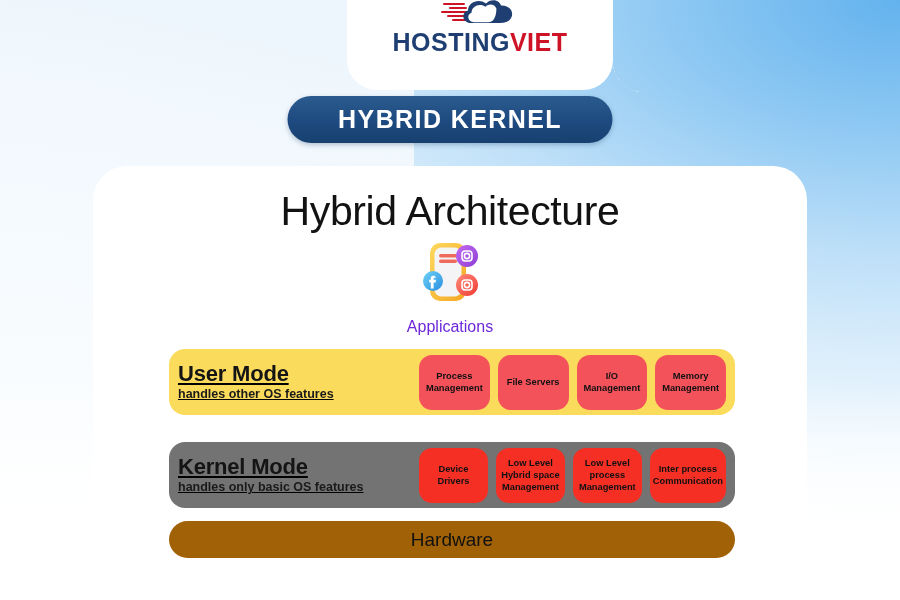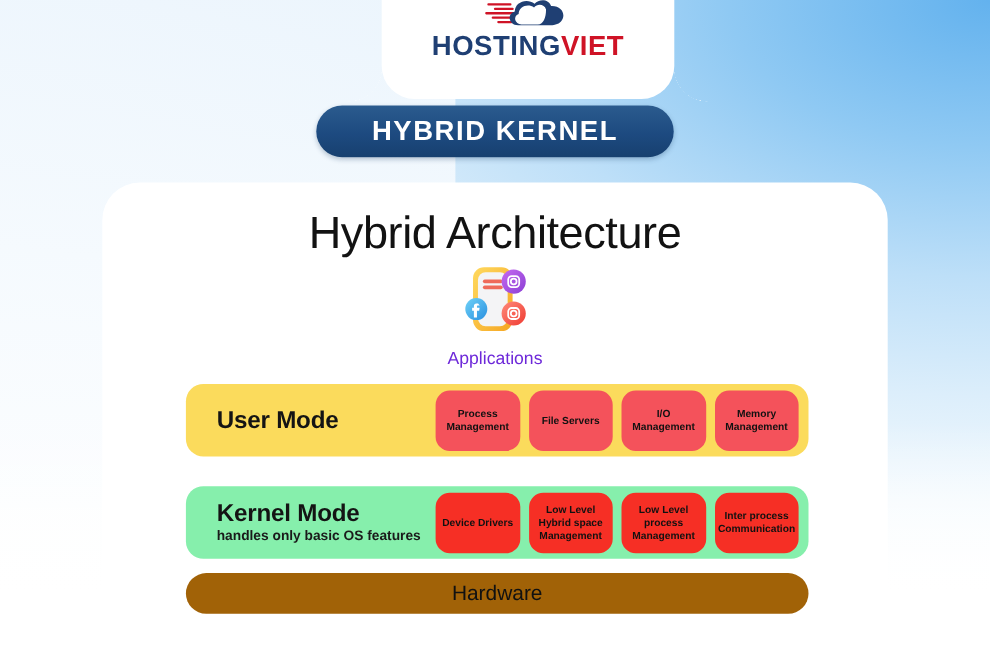--- a/index.html
+++ b/index.html
@@ -151,23 +151,23 @@
   .mode-band {
     position: absolute;
     left: 76px;
     width: 566px;
     height: 66px;
     border-radius: 16px;
     display: flex;
     align-items: center;
   }
   #band-user-mode   { top: 183px; background: #fbdb5c; }
-  #band-kernel-mode { top: 276px; background: #86efac; }
-
-  .band-text { padding-left: 28px; width: 227px; }
+  #band-kernel-mode { top: 276px; background: #737373; }
+
+  .band-text { padding-left: 9px; width: 250px; text-decoration: underline; }
   .band-title {
     font-size: 22px;
     font-weight: 800;
     color: #141414;
     line-height: 1.08;
     letter-spacing: -0.2px;
   }
   .band-subtitle {
     font-size: 12.5px;
     font-weight: 700;
@@ -299,20 +299,21 @@
       <circle cx="54" cy="49" r="11" fill="url(#gRed)"></circle>
       <rect x="49" y="44" width="10" height="10" rx="3.2" fill="none" stroke="#ffffff" stroke-width="1.6"></rect>
       <circle cx="54" cy="49" r="2.6" fill="none" stroke="#ffffff" stroke-width="1.6"></circle>
     </svg>
     <div id="applications-label">Applications</div>
   </div>
 
   <div id="band-user-mode" class="mode-band">
     <div class="band-text">
       <div class="band-title">User Mode</div>
+      <div class="band-subtitle">handles other OS features</div>
     </div>
     <div class="band-boxes">
       <div class="feature-box">Process Management</div>
       <div class="feature-box">File Servers</div>
       <div class="feature-box">I/O Management</div>
       <div class="feature-box">Memory Management</div>
     </div>
   </div>
 
   <div id="band-kernel-mode" class="mode-band">

